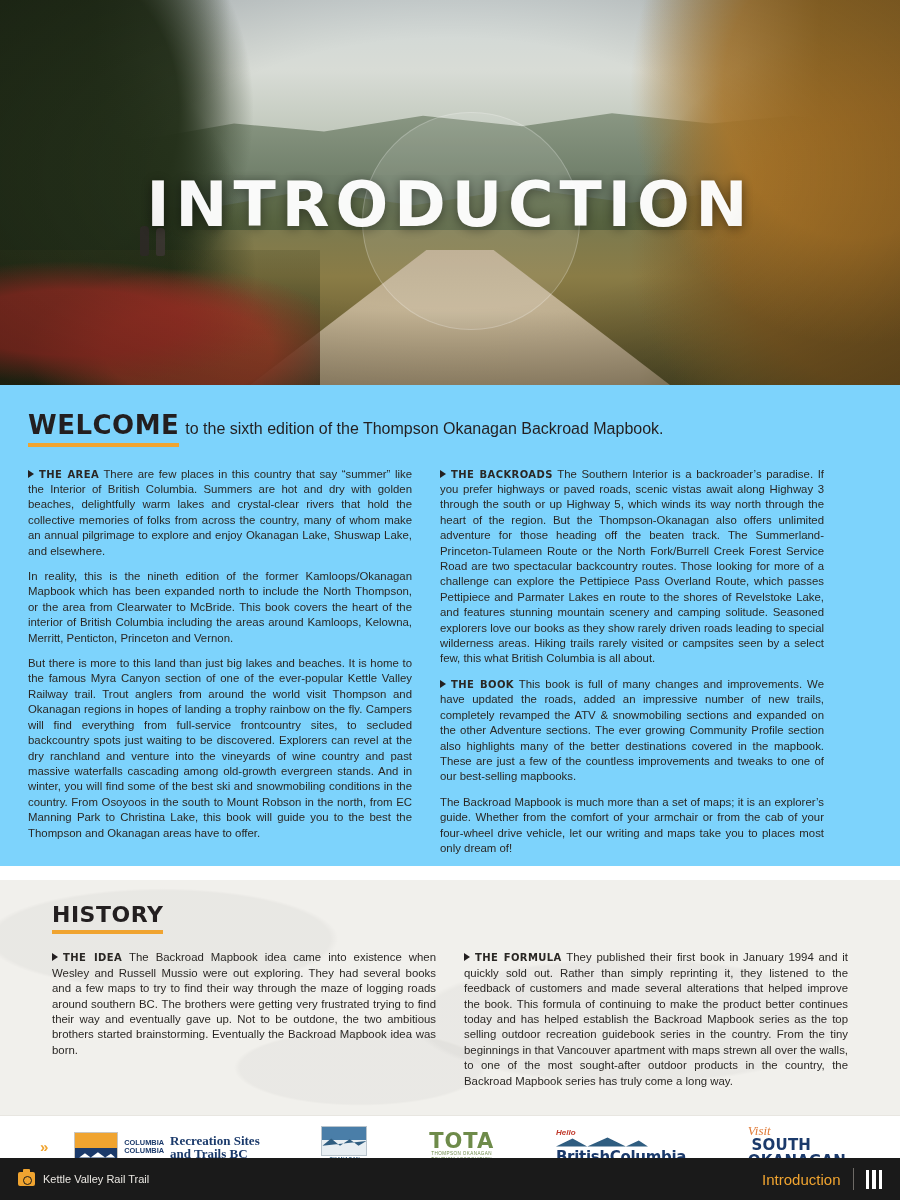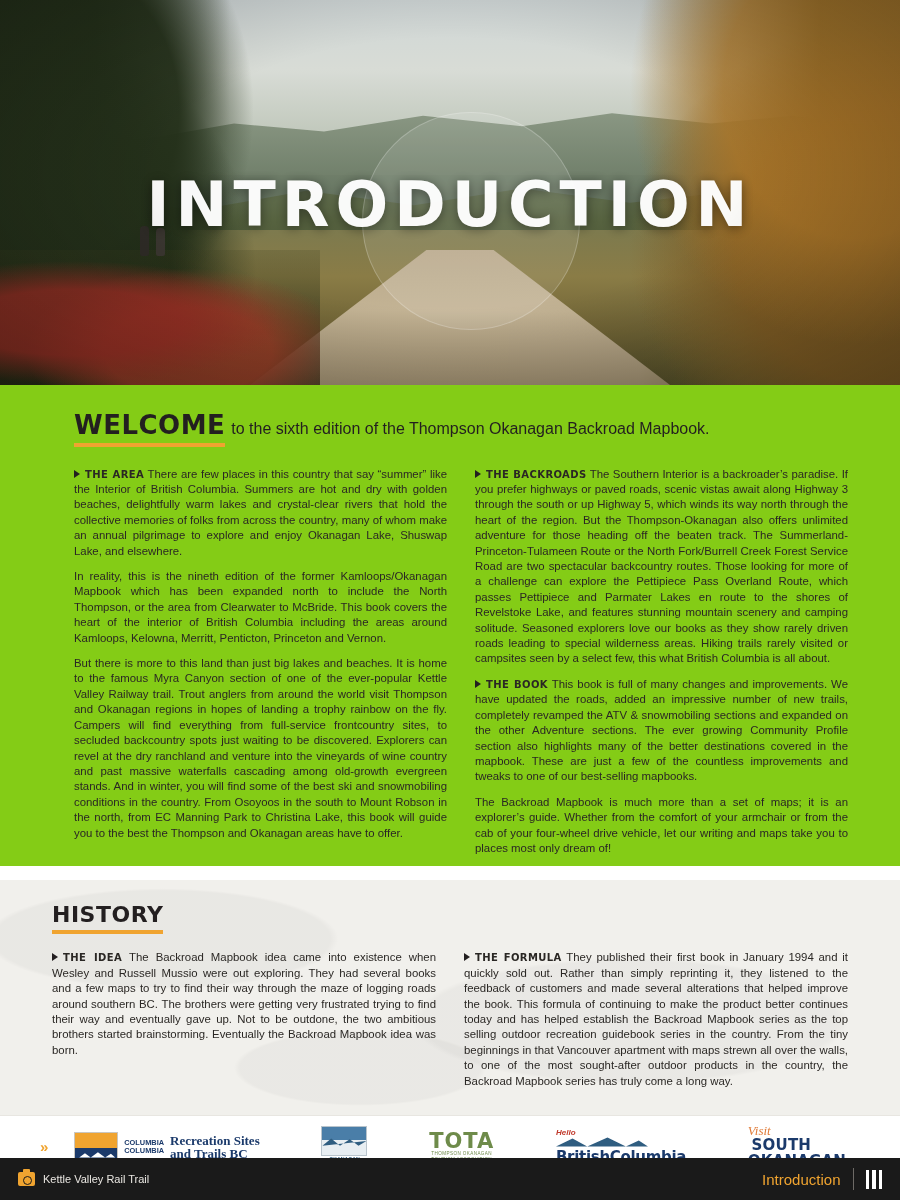--- a/index.html
+++ b/index.html
@@ -92,22 +92,22 @@
   }
   .hero-vignette {
     position: absolute; inset: 0;
     background: radial-gradient(ellipse at 50% 45%, rgba(0,0,0,0) 45%, rgba(0,0,0,.28) 100%);
     pointer-events: none;
   }
 
   
   .welcome {
     position: relative;
-    padding: 26px 52px 0 74px;
-    background: #84cc16;
+    padding: 26px 52px 0 28px;
+    background: #7dd3fc;
   }
   .welcome-head {
     font-size: 20px;
     line-height: 1.1;
     margin-bottom: 2px;
   }
   .welcome-head .big {
     font-family: "DejaVu Sans", sans-serif;
     font-weight: 700;
     font-size: 26px;

